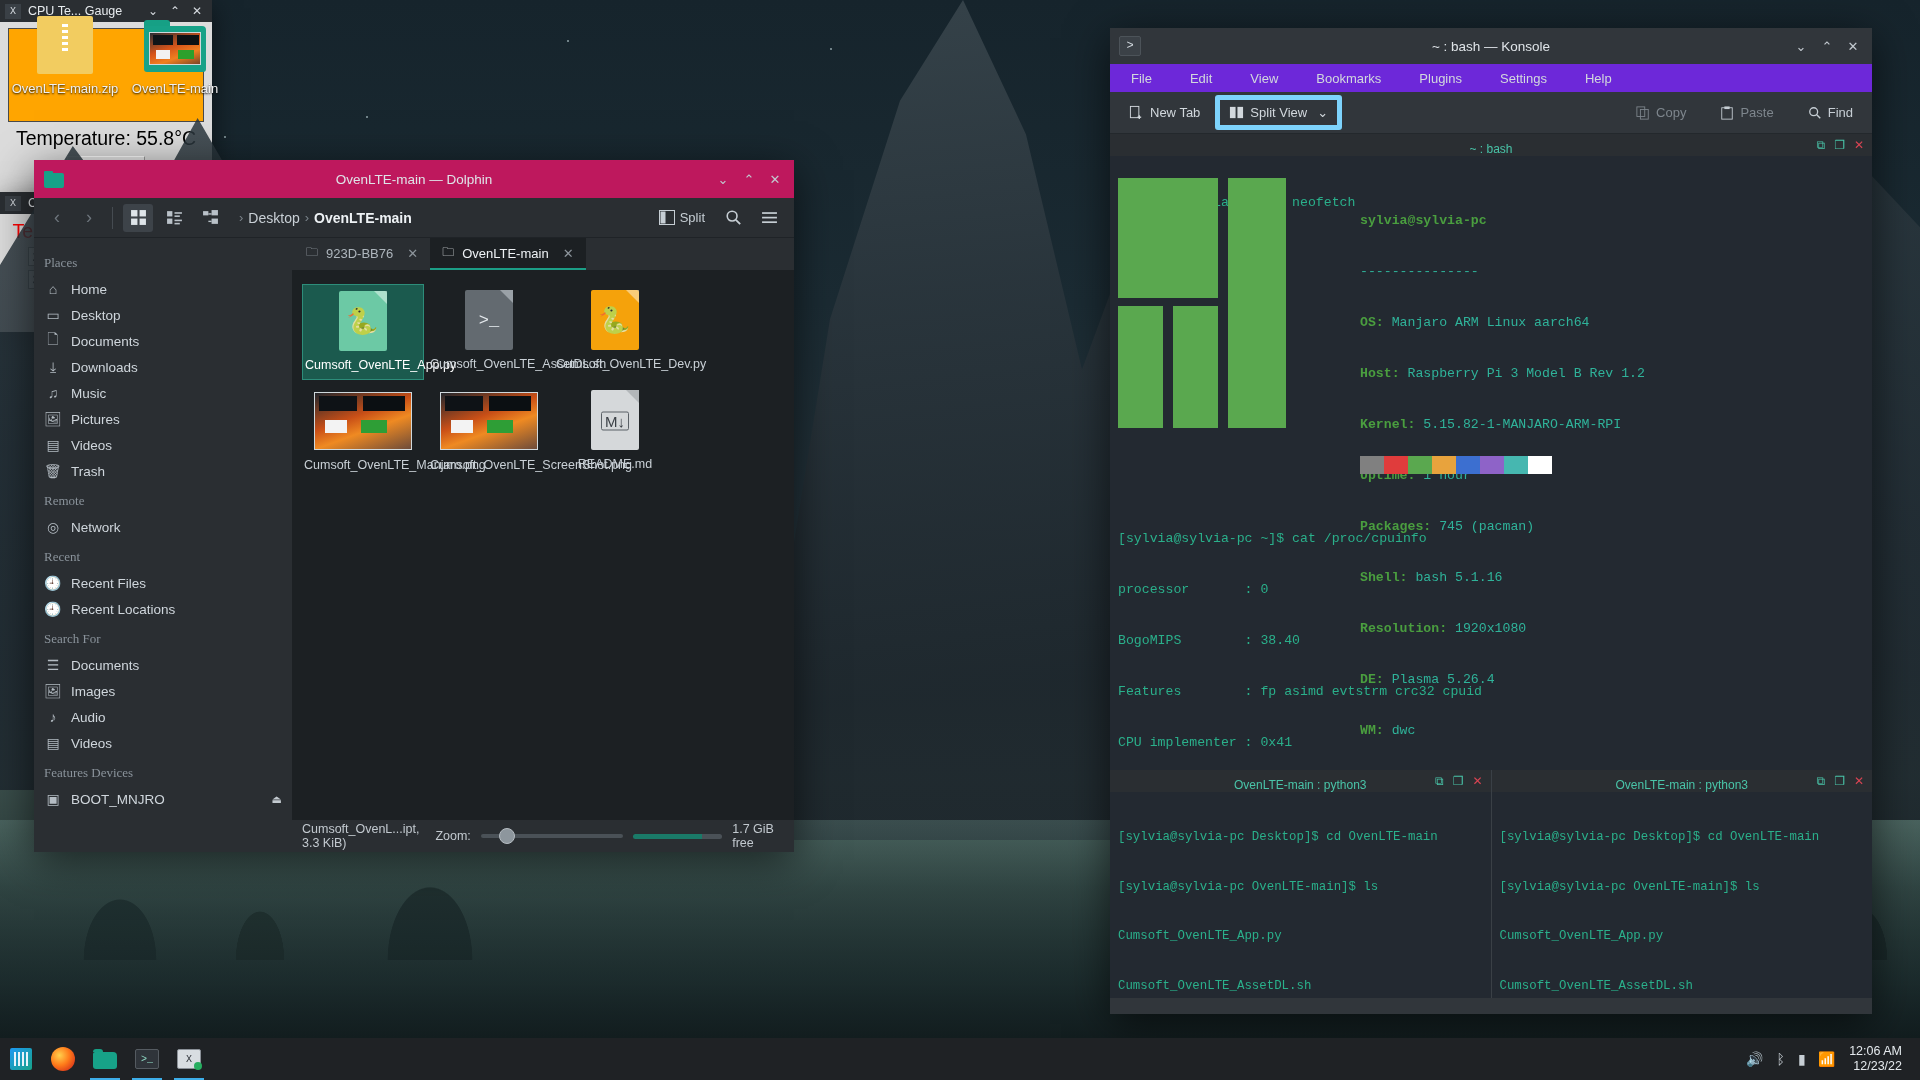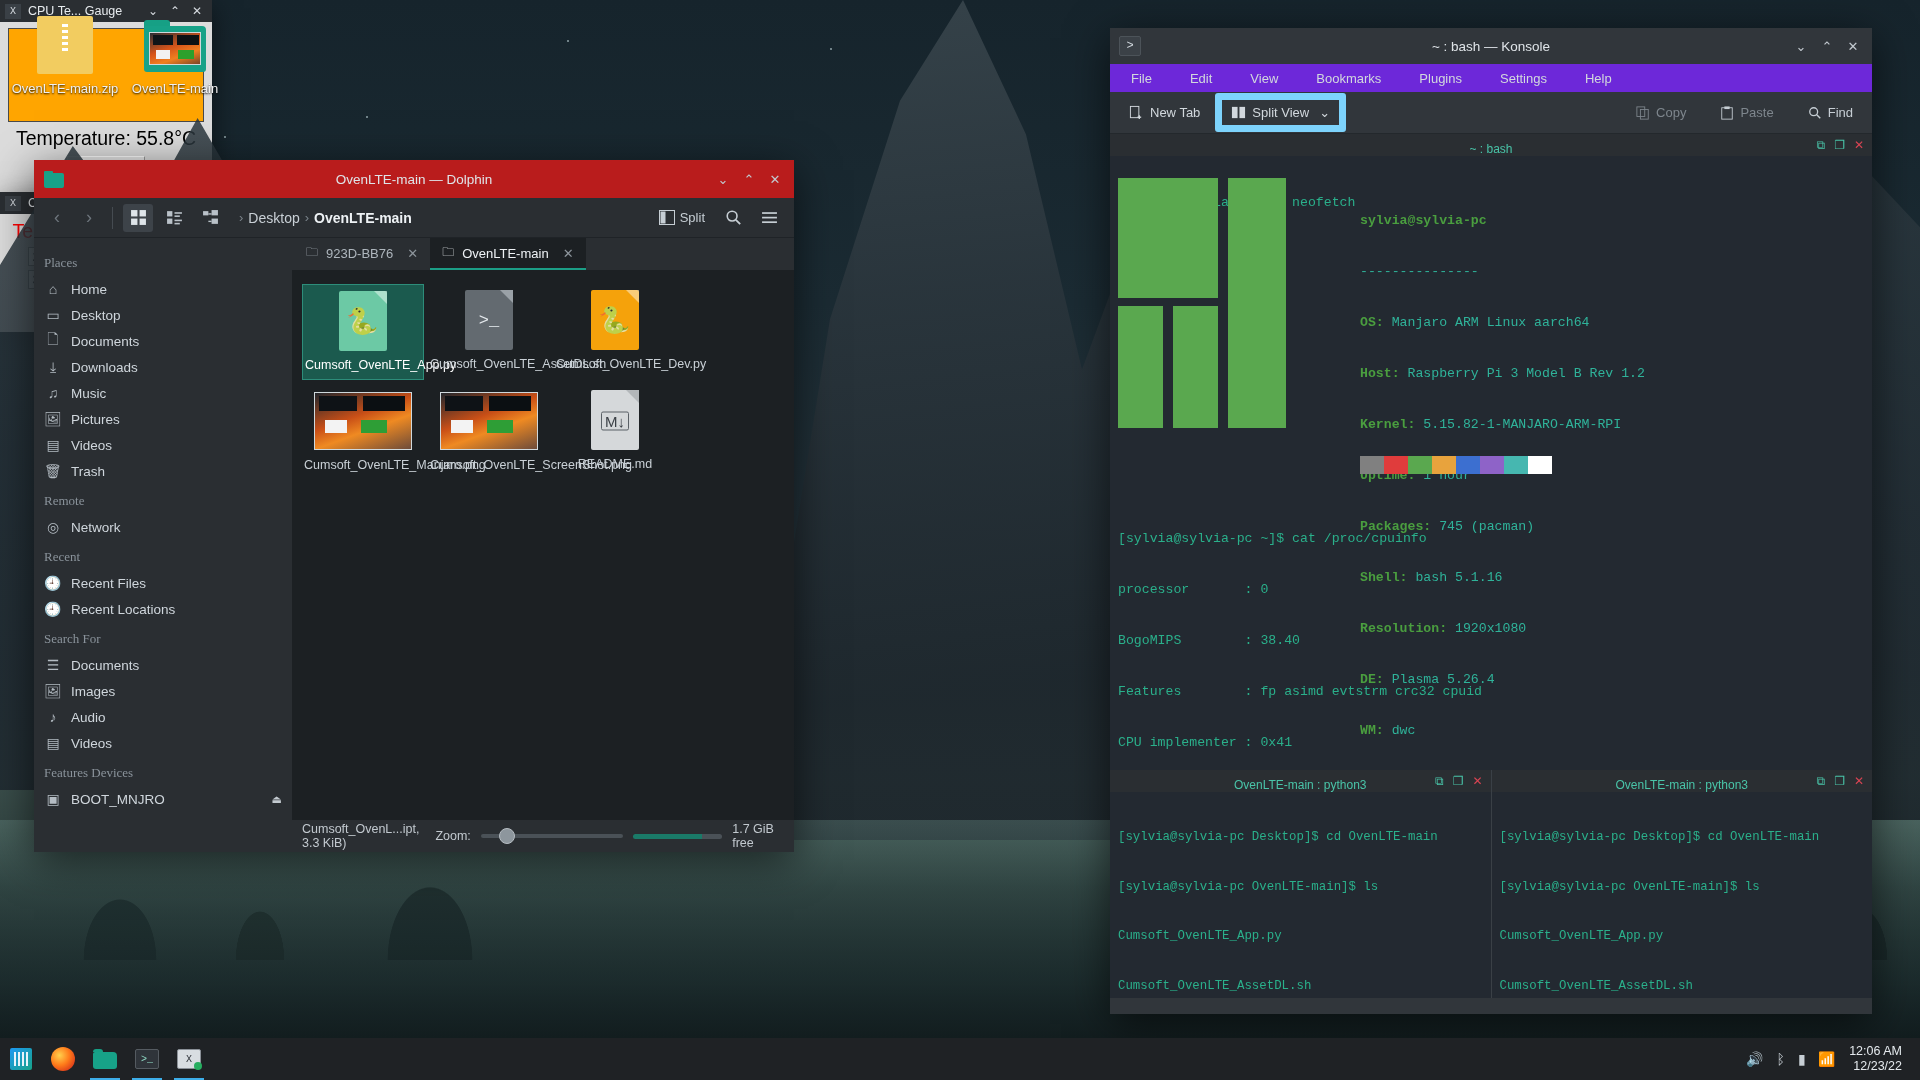--- a/index.html
+++ b/index.html
@@ -81,21 +81,21 @@
   .folder-glyph .thumb .w4 { position:absolute; left:28px; top:17px; width:16px; height:9px; background:#2ca02c; }
 
   
   .win { position: absolute; background: #2a2e32; box-shadow: 0 10px 40px rgba(0,0,0,.6); }
   .win-btn { width: 26px; height: 26px; display:flex; align-items:center; justify-content:center;
              color:#c2c9cf; font-size: 13px; cursor: default; }
 
   
   #dolphin { left: 34px; top: 160px; width: 760px; height: 690px; background: #2a2e32; }
   #dolphin .d-titlebar {
-    height: 38px; background: #b91c1c; display: flex; align-items: center; position: relative;
+    height: 38px; background: #be185d; display: flex; align-items: center; position: relative;
   }
   #dolphin .d-titlebar .dt-icon { margin-left: 10px; width: 20px; height: 17px; position: relative; }
   #dolphin .d-titlebar .dt-icon .tt { position:absolute; left:0; top:0; width:9px; height:3px; background:#16a085; border-radius:1px 1px 0 0;}
   #dolphin .d-titlebar .dt-icon .bb { position:absolute; left:0; top:2px; width:20px; height:15px; background:#17a288; border-radius:1px 2px 2px 2px;}
   #dolphin .d-titlebar .dt-text {
     position: absolute; left: 0; right: 0; text-align: center; font-size: 13.5px; color: #dfe4e8;
   }
   #dolphin .d-titlebar .dt-buttons { margin-left: auto; display: flex; padding-right: 6px; z-index: 2; }
   #dolphin .d-toolbar {
     height: 40px; display: flex; align-items: center; padding: 0 10px; gap: 6px;
@@ -186,21 +186,21 @@
   #konsole .k-icon { margin-left: 9px; width:22px; height:20px; background:#3b4147; border:1px solid #4c5359; border-radius:2px;
                      color:#cfd6dc; font-size:12px; display:flex; align-items:center; justify-content:center;
                      font-family:"Liberation Mono", monospace;}
   #konsole .k-title { position:absolute; left:0; right:0; text-align:center; font-size:13.5px; color:#dfe4e8;}
   #konsole .k-btns { margin-left:auto; display:flex; padding-right:6px; z-index:2;}
   .menubar { height: 28px; display:flex; align-items:center; gap:16px; padding-left: 10px; background:#6d28d9; }
   .menubar .m { padding: 3px 11px; font-size: 13px; color:#d2d8dd; border-radius:3px;}
   .k-toolbar { height: 42px; display:flex; align-items:center; padding: 0 10px; gap:6px; background:#31363b;
                border-bottom:1px solid #23282c;}
   .k-tool { display:flex; align-items:center; gap:6px; font-size:13px; color:#d2d8dd; padding: 5px 9px; border-radius:3px;}
-  .k-tool.outlined { border: 7px solid #7dd3fc; }
+  .k-tool.outlined { border: 5px solid #7dd3fc; }
   .k-right { margin-left:auto; display:flex; gap: 16px; }
   .k-right .k-tool { color:#7e868d; }
   .k-tabhdr {
     height: 22px; background:#2a2e32; display:flex; align-items:flex-end; justify-content:center;
     color:#49c4a8; font-size: 12px; position: relative;
   }
   .k-tabhdr .ctl { position:absolute; right: 8px; top:0; height:22px; display:flex; align-items:center; gap:9px; }
   .k-tabhdr .ctl span { color:#49c4a8; font-size: 12px; }
   .k-tabhdr .ctl .xx { color:#da4453; }
   .term {

